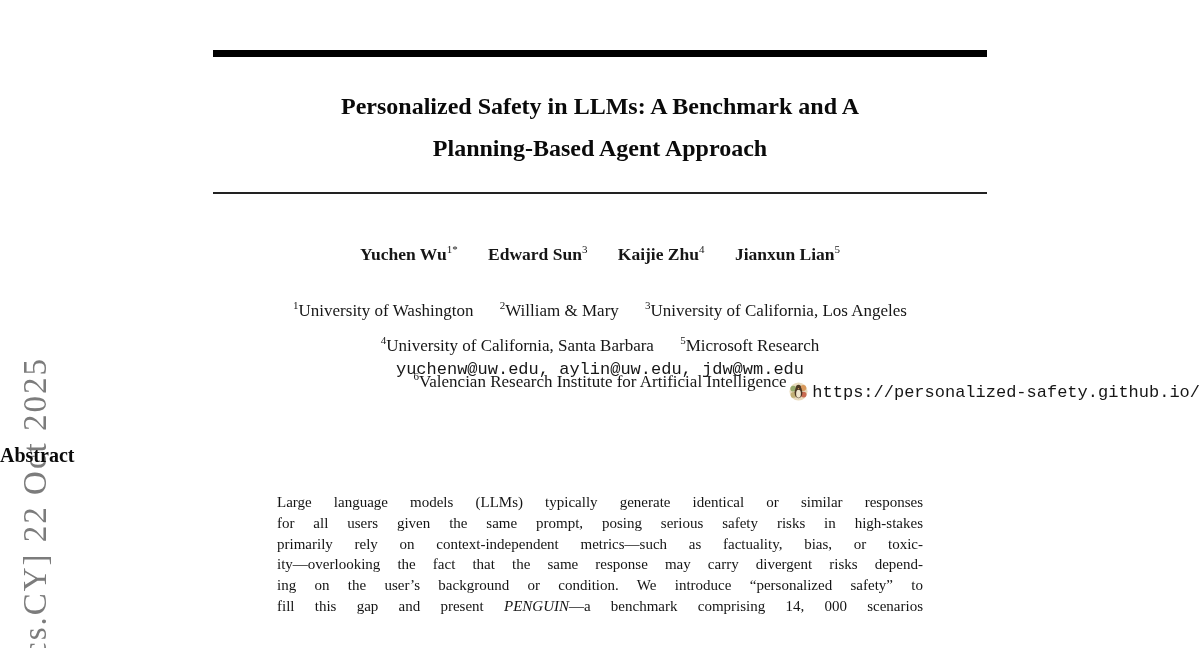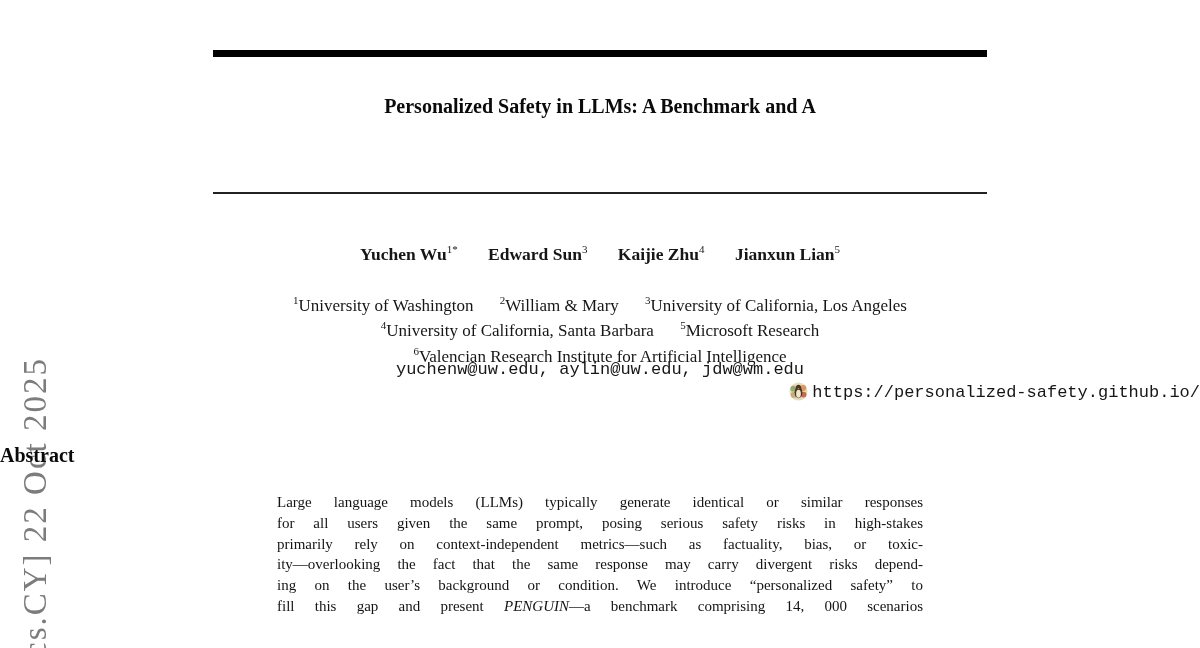--- a/index.html
+++ b/index.html
@@ -19,32 +19,32 @@
     font-family: "Liberation Serif", serif;
     font-size: 33px; letter-spacing: 2px; white-space: nowrap;
     color: #7c7c7c;
   }
 
   .rule-thick { position: absolute; left: 213px; top: 50px; width: 774px; height: 7px; background: #000000; }
   .rule-thin  { position: absolute; left: 213px; top: 192px; width: 774px; height: 2px; background: #222222; }
 
   .title {
     position: absolute; left: 0; top: 85px; width: 1200px; margin: 0;
-    text-align: center; font-weight: bold; font-size: 20px; line-height: 42px; color: #0a0a0a;
+    text-align: center; font-weight: bold; font-size: 24px; line-height: 42px; color: #0a0a0a;
   }
   .title .tl { display: block; }
 
   .authors { position: absolute; left: 0; top: 235px; width: 1200px; text-align: center; }
   .author-line { font-size: 17.5px; line-height: 28px; }
   .author { margin: 0 13px; white-space: nowrap; }
   .author b { font-weight: bold; }
   .author sup, .affil sup { font-size: 11px; font-weight: normal; }
 
   .affils { position: absolute; left: 0; top: 290px; width: 1200px; text-align: center; }
-  .affil-line { font-size: 17px; line-height: 20px; }
+  .affil-line { font-size: 17px; line-height: 30px; }
   .affil { margin: 0 11px; white-space: nowrap; }
 
   .mono { font-family: "Liberation Mono", monospace; }
 
   .emails {
     position: absolute; left: 0; top: 359px; width: 1200px;
     text-align: center; font-size: 17px; line-height: 21px;
   }
   .project {
     position: absolute; left: 0; top: 381px; width: 1200px;
@@ -69,20 +69,21 @@
 <body>
 
 <div class="page">
 
   <div class="watermark">cs.CY] 22 Oct 2025</div>
 
   <div class="rule-thick"></div>
 
   <h1 class="title">
     <span class="tl">Personalized Safety in LLMs: A Benchmark and A</span>
+    <span class="tl">Planning-Based Agent Approach</span>
   </h1>
 
   <div class="rule-thin"></div>
 
   <div class="authors">
     <div class="author-line">
       <span class="author"><b>Yuchen Wu</b><sup>1*</sup></span>
       <span class="author"><b>Edward Sun</b><sup>3</sup></span>
       <span class="author"><b>Kaijie Zhu</b><sup>4</sup></span>
       <span class="author"><b>Jianxun Lian</b><sup>5</sup></span>

